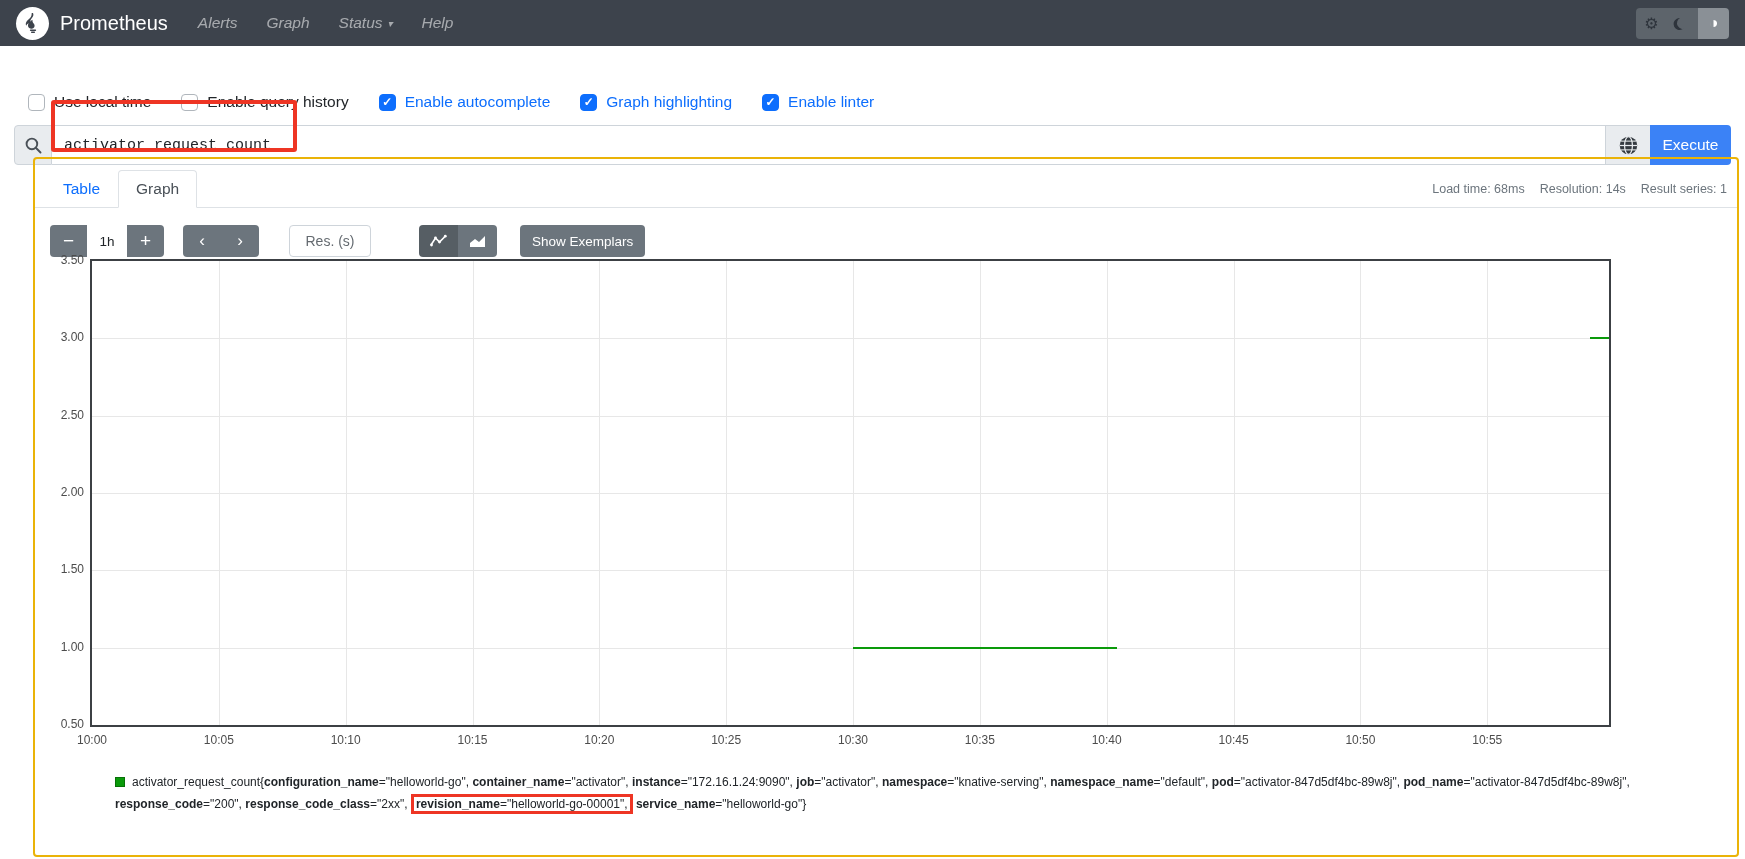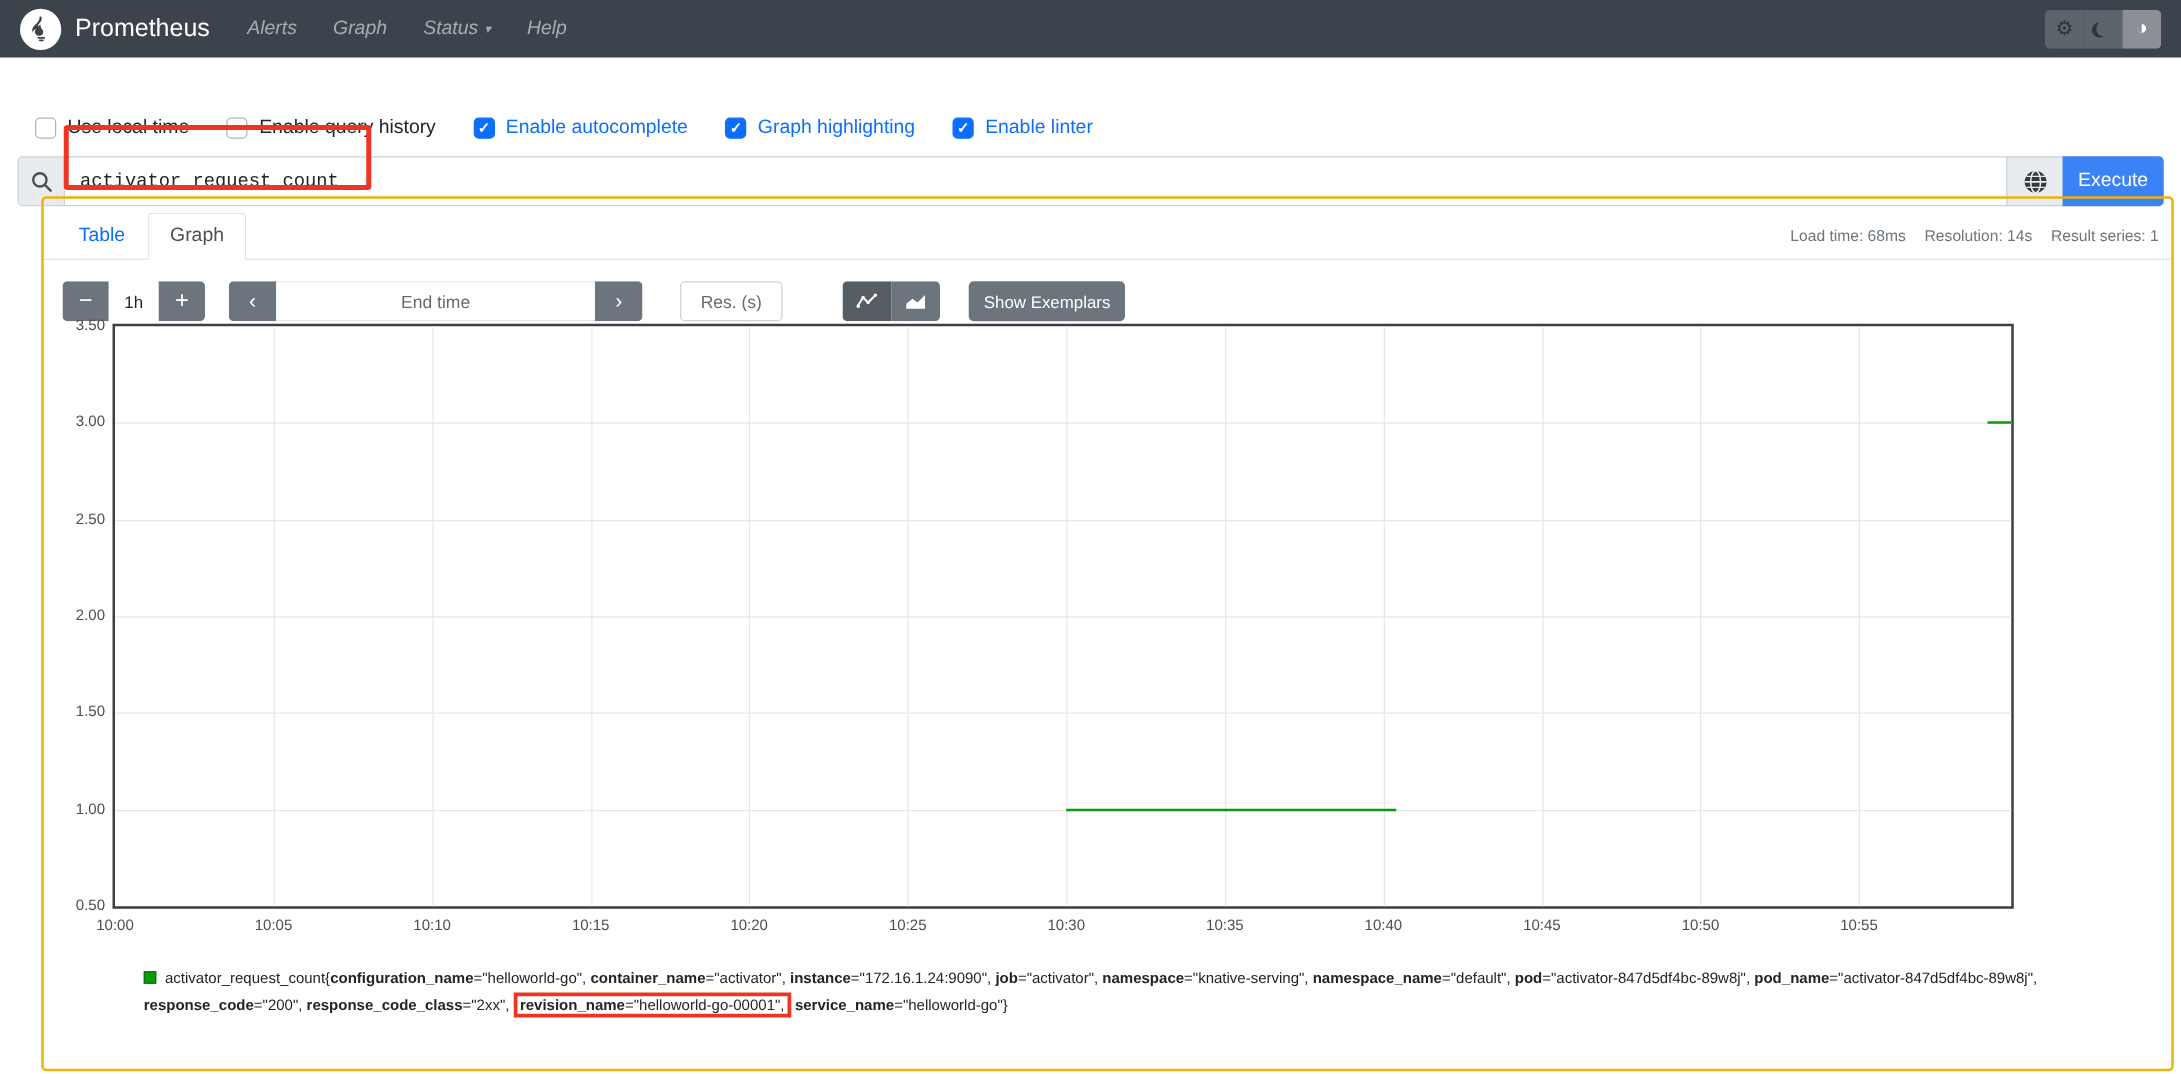--- a/index.html
+++ b/index.html
@@ -160,21 +160,20 @@
   </div>
 
   <div class="toolbar">
     <div class="grp">
       <button class="tb-btn b-minus">−</button>
       <span class="range-box">1h</span>
       <button class="tb-btn b-plus">+</button>
     </div>
     <div class="grp grp2">
       <button class="tb-btn b-chev">‹</button>
-      <input class="endtime" placeholder="End time" style="">
       <button class="tb-btn b-chev">›</button>
     </div>
     <input class="res-input" placeholder="Res. (s)" style="">
     <div class="grp chart-type">
       <button class="tb-btn ct-btn active">
         <svg width="17" height="14" viewBox="0 0 17 14">
             <polyline points="1,11 5.5,4 9.5,8 15.5,2" fill="none" stroke="#fff" stroke-width="1.6"></polyline>
             <circle cx="1.5" cy="11" r="1.4" fill="#fff"></circle>
             <circle cx="5.5" cy="4" r="1.4" fill="#fff"></circle>
             <circle cx="9.5" cy="8" r="1.4" fill="#fff"></circle>

